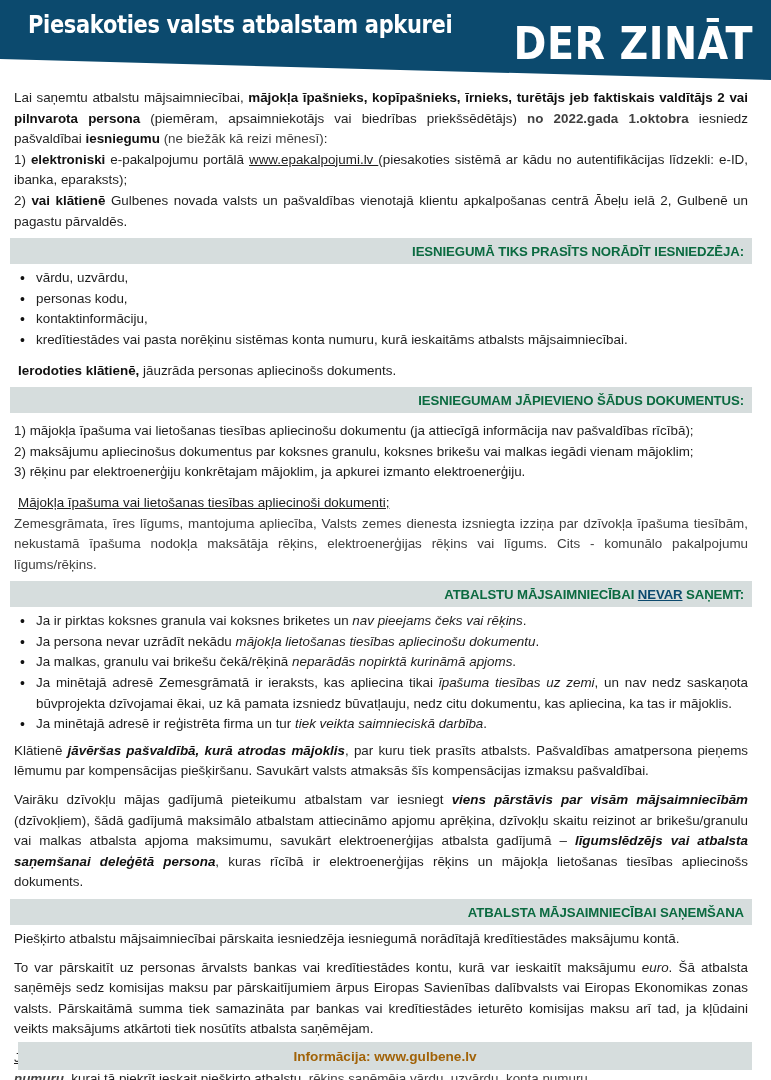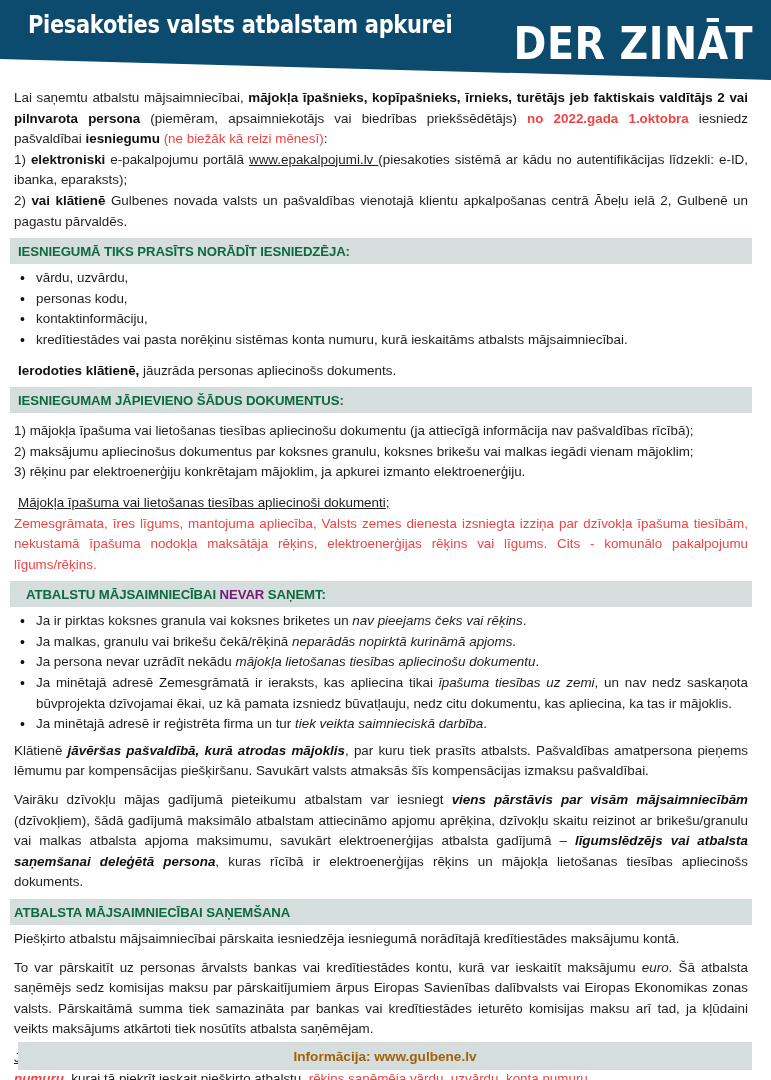--- a/index.html
+++ b/index.html
@@ -22,29 +22,29 @@
     position: absolute; right: 18px; top: 18px;
     font-size: 44px; font-weight: bold; color: #ffffff;
     font-family: "DejaVu Sans", sans-serif; transform: scaleX(0.9); transform-origin: right center;
     white-space: nowrap; letter-spacing: 0.5px;
   }
   .content {
     position: absolute; left: 14px; top: 88px; width: 734px;
     font-size: 13.4px; line-height: 20.6px;
   }
   p { margin: 0; text-align: justify; }
-  .red { color: #ef4444; }
+  .red { color: #404040; }
   b, strong { font-weight: bold; color: #111; }
   .u { text-decoration: underline; }
   .sec {
     background: #d6dddd; margin: 6px -4px 4px -4px; padding: 0 8px;
     height: 26px; line-height: 27px;
-    color: #0b6a40; font-weight: bold; font-size: 13.2px; letter-spacing: -0.1px;
+    color: #0b6a40; font-weight: bold; font-size: 13.2px; letter-spacing: -0.1px; text-align: right;
   }
-  .sec .nevar { color: #701a75; }
+  .sec .nevar { color: #0c4a6e; text-decoration: underline; }
   ul.bul { margin: 2px 0 0 0; padding: 0 0 0 22px; list-style: none; }
   ul.bul li { position: relative; text-align: justify; }
   ul.bul li::before {
     content: "•"; position: absolute; left: -16px; top: 0; font-size: 14px; color: #111;
   }
   .mt6 { margin-top: 6px; }
   .mt8 { margin-top: 8px; }
   .indent { padding-left: 4px; margin-top: 10px; }
   .footer-bar {
     position: absolute; left: 18px; top: 1042px; width: 734px; height: 28px;
@@ -90,22 +90,22 @@
     <p>3) rēķinu par elektroenerģiju konkrētajam mājoklim, ja apkurei izmanto elektroenerģiju.</p>
   </div>
   <p class="mt6 indent"><span class="u">Mājokļa īpašuma vai lietošanas tiesības apliecinoši dokumenti;</span></p>
   <p class="red">Zemesgrāmata, īres līgums, mantojuma apliecība, Valsts zemes dienesta izsniegta izziņa par dzīvokļa īpašuma tiesībām, nekustamā īpašuma nodokļa maksātāja rēķins, elektroenerģijas rēķins vai līgums. Cits - komunālo pakalpojumu līgums/rēķins.</p>
 
   <div class="sec" style="padding-left:16px">
     <span>ATBALSTU MĀJSAIMNIECĪBAI </span><span class="nevar">NEVAR</span><span> SAŅEMT:</span>
   </div>
   <ul class="bul">
     <li><span>Ja ir pirktas koksnes granula vai koksnes briketes un </span><i>nav pieejams čeks vai rēķins</i><span>.</span></li>
+    <li><span>Ja persona nevar uzrādīt nekādu </span><i>mājokļa lietošanas tiesības apliecinošu dokumentu</i><span>.</span></li>
     <li><span> Ja malkas, granulu vai brikešu čekā/rēķinā </span><i>neparādās nopirktā kurināmā apjoms</i><span>.</span></li>
-    <li><span>Ja persona nevar uzrādīt nekādu </span><i>mājokļa lietošanas tiesības apliecinošu dokumentu</i><span>.</span></li>
     <li><span>Ja minētajā adresē Zemesgrāmatā ir ieraksts, kas apliecina tikai </span><i>īpašuma tiesības uz zemi</i><span>, un nav nedz saskaņota būvprojekta dzīvojamai ēkai, uz kā pamata izsniedz būvatļauju, nedz citu dokumentu, kas apliecina, ka tas ir mājoklis.</span></li>
     <li><span>Ja minētajā adresē ir reģistrēta firma un tur </span><i>tiek veikta saimnieciskā darbība</i><span>.</span></li>
   </ul>
   <p class="mt6">
     <span>Klātienē </span><b><i>jāvēršas pašvaldībā, kurā atrodas mājoklis</i></b><span>, par kuru tiek prasīts atbalsts. Pašvaldības amatpersona pieņems lēmumu par kompensācijas piešķiršanu. Savukārt valsts atmaksās šīs kompensācijas izmaksu pašvaldībai.</span>
   </p>
   <p class="mt8">
     <span>Vairāku dzīvokļu mājas gadījumā pieteikumu atbalstam var iesniegt </span><b><i>viens pārstāvis par visām mājsaimniecībām</i></b><span> (dzīvokļiem), šādā gadījumā maksimālo atbalstam attiecināmo apjomu aprēķina, dzīvokļu skaitu reizinot ar brikešu/granulu vai malkas atbalsta apjoma maksimumu, savukārt elektroenerģijas atbalsta gadījumā – </span><b><i>līgumslēdzējs vai atbalsta saņemšanai deleģētā persona</i></b><span>, kuras rīcībā ir elektroenerģijas rēķins un mājokļa lietošanas tiesības apliecinošs dokuments.</span>
   </p>
 

